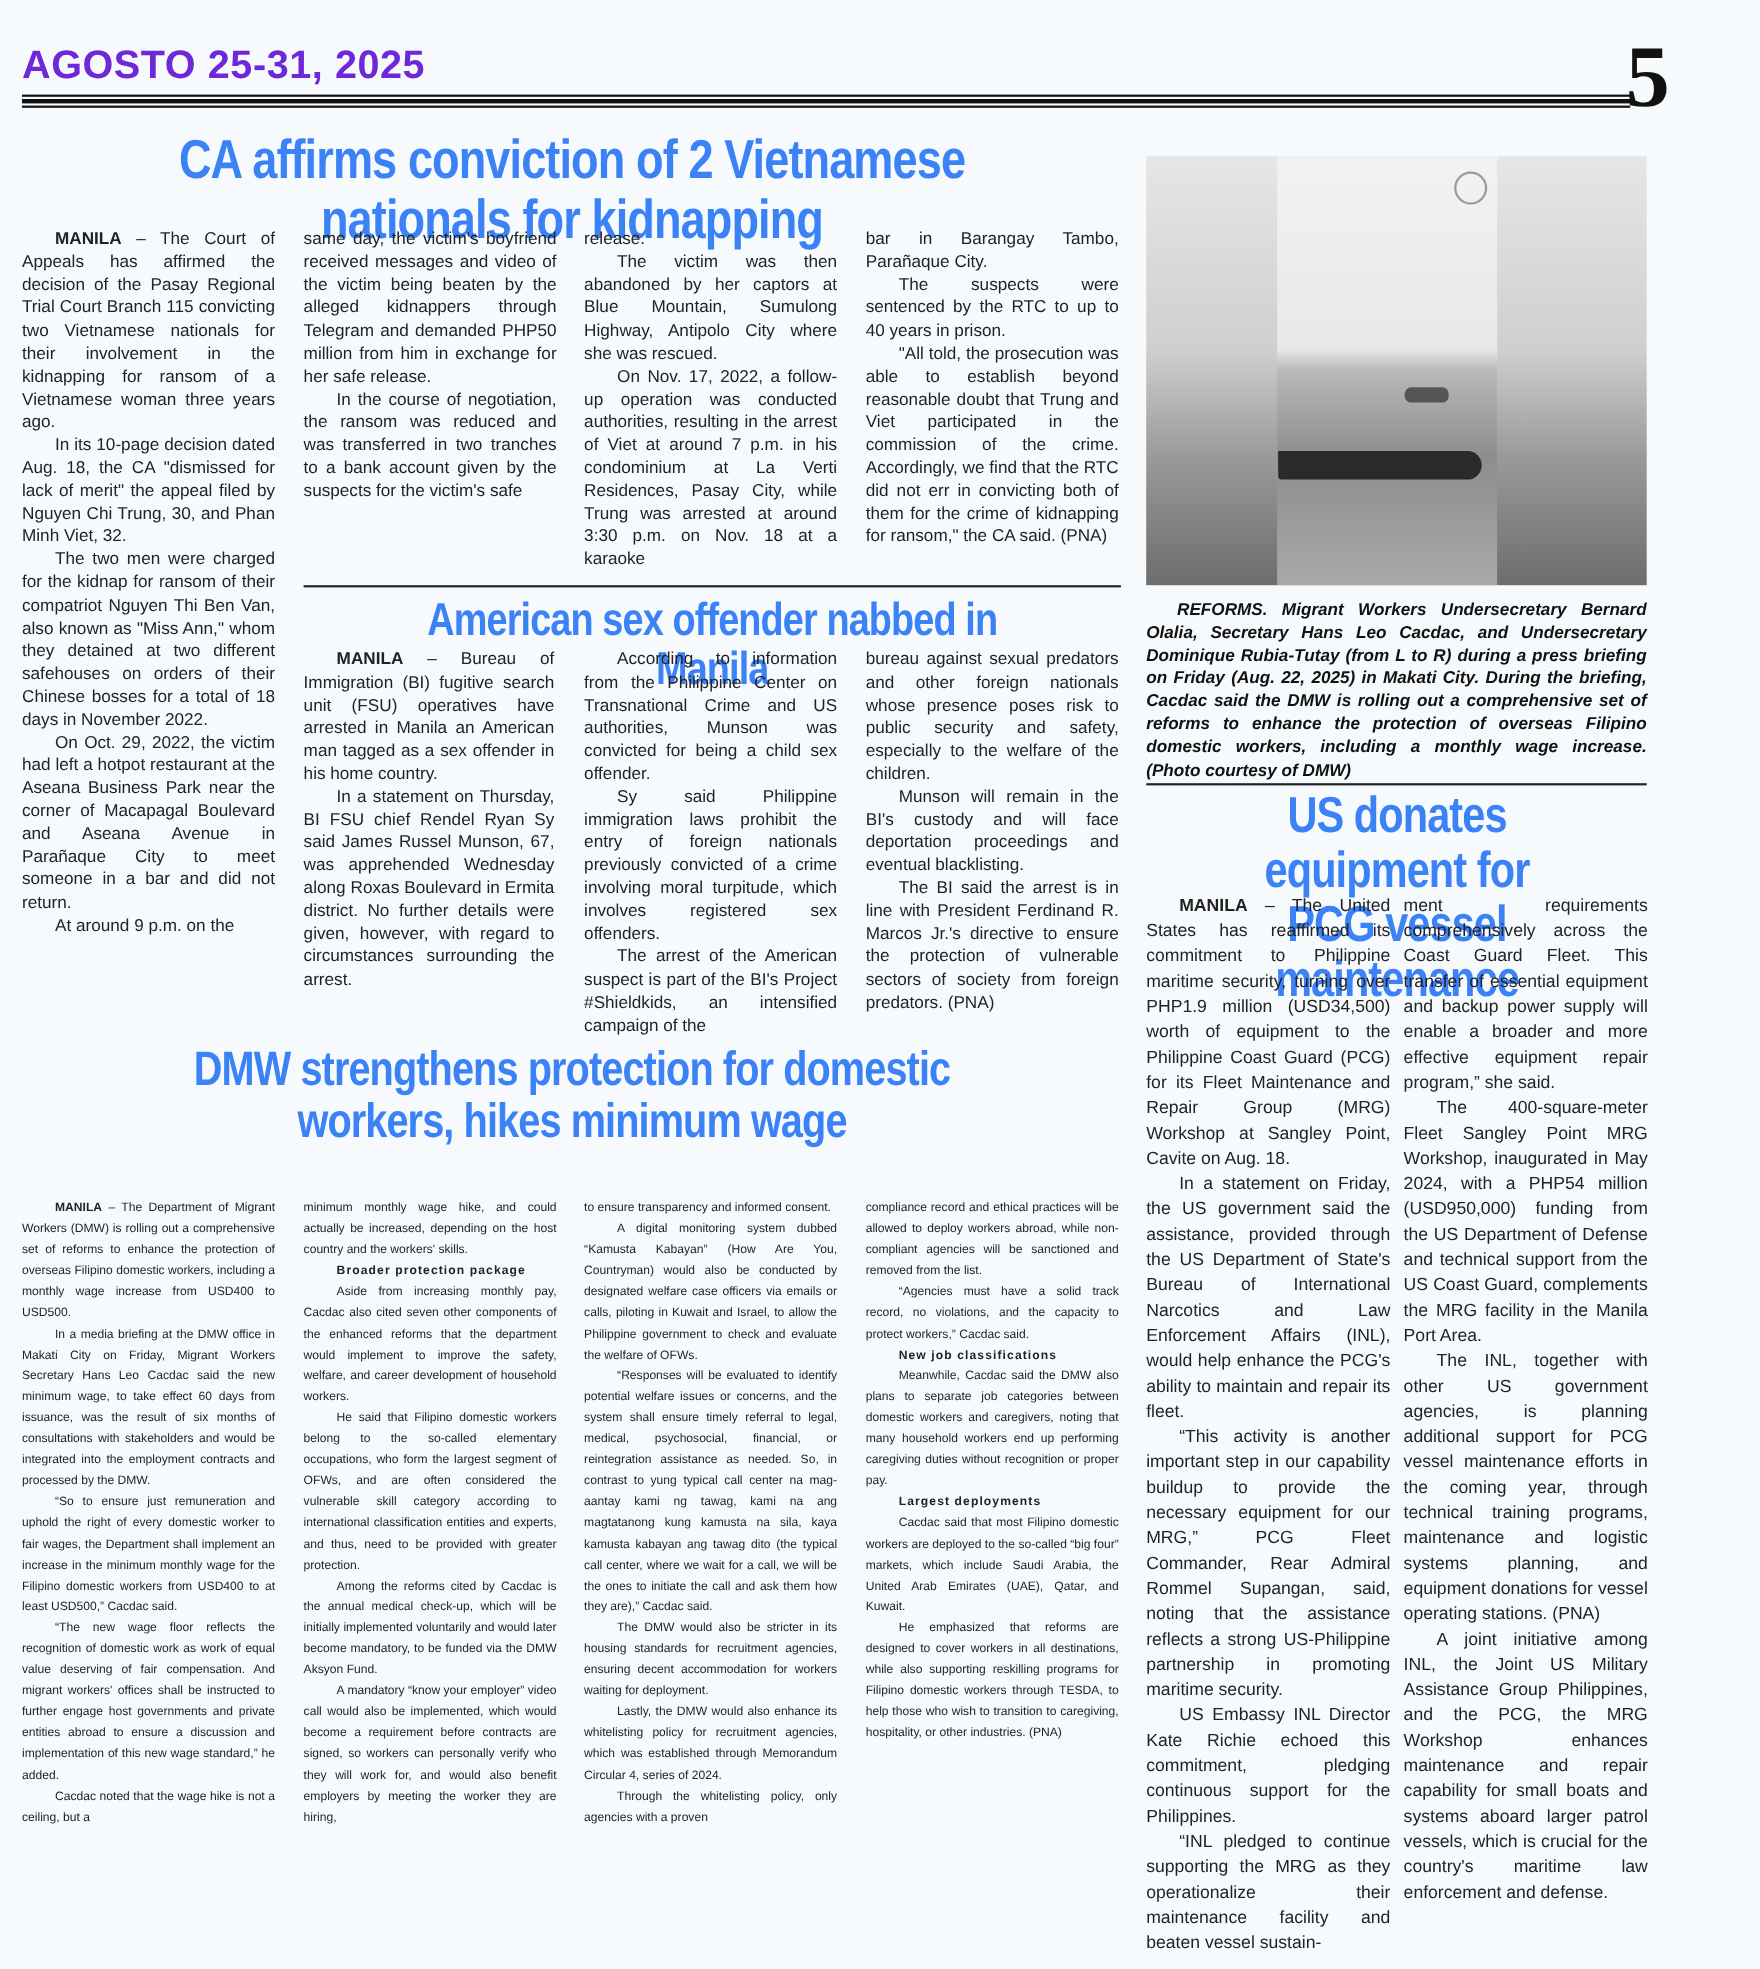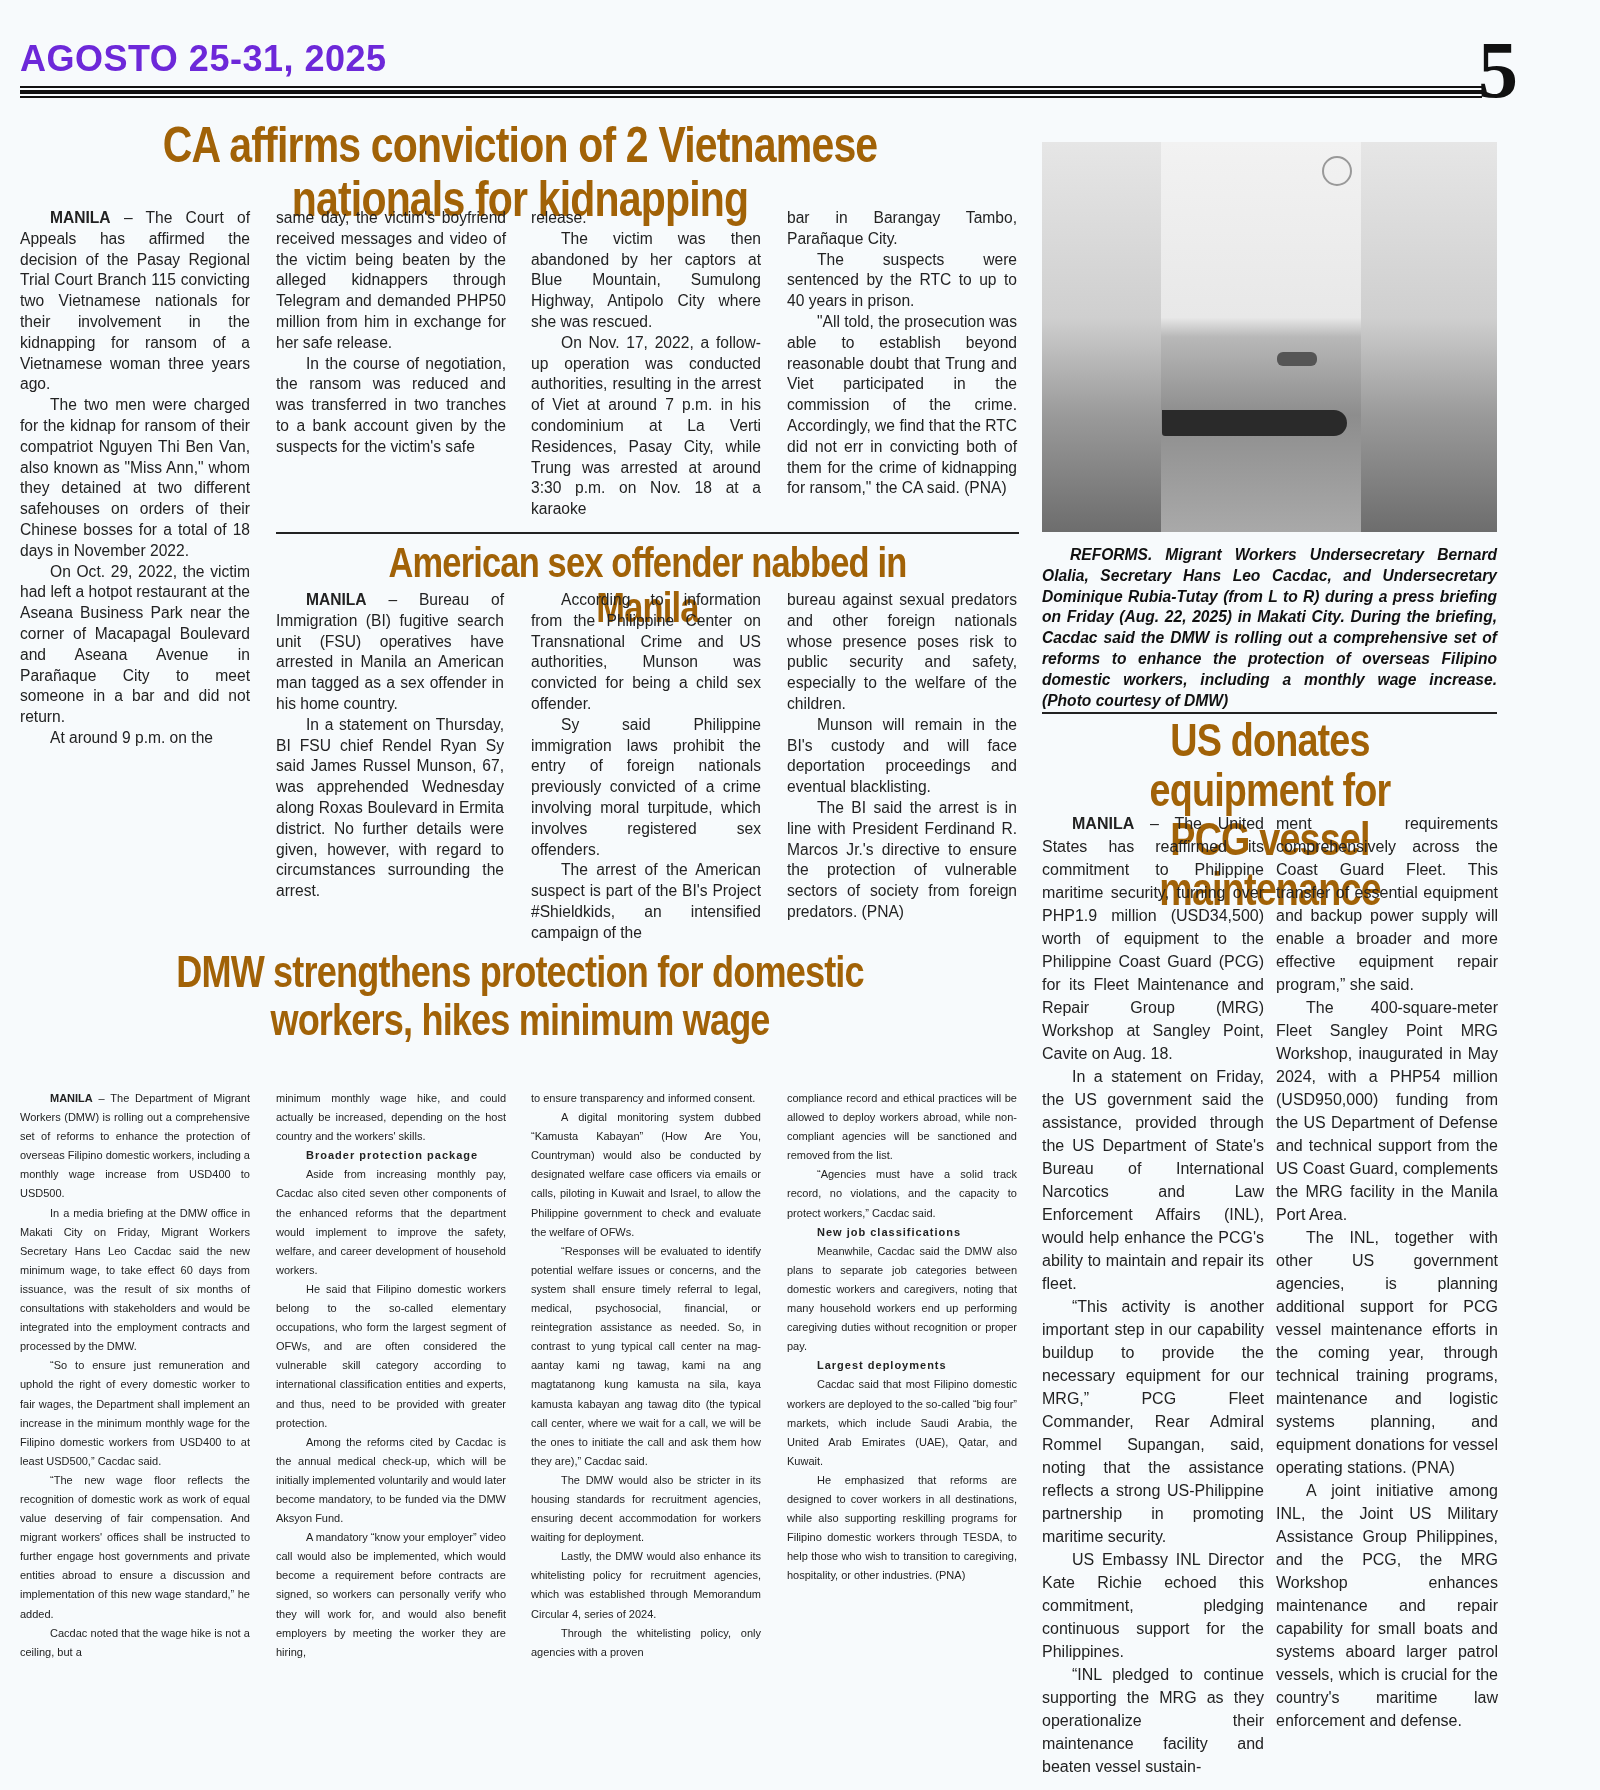--- a/index.html
+++ b/index.html
@@ -12,21 +12,21 @@
     left: 20px; top: 38px; font-size: 36px; font-weight: bold; letter-spacing: 0.5px;
     font-family: "Liberation Sans", sans-serif; color: #6d28d9;
   }
   .masthead-rule { left: 20px; top: 86px; width: 1462px; height: 12px; }
   .masthead-rule div { background: #111; }
   .page-num {
     left: 1478px; top: 32px; font-family: "Liberation Serif", serif; font-weight: bold;
     font-size: 80px; line-height: 76px; color: #111;
   }
   .headline {
-    font-family: "Liberation Sans", sans-serif; font-weight: bold; color: #a16207;
+    font-family: "Liberation Sans", sans-serif; font-weight: bold; color: #3b82f6;
     text-align: center; line-height: 1.08; letter-spacing: -1px;
   }
   .h-condensed { transform: scaleX(0.82); transform-origin: center top; }
   .col {
     font-size: 15.6px; line-height: 20.8px; text-align: justify; hyphens: auto; color: #222;
   }
   .col p { margin: 0; text-indent: 30px; }
   .col p.noindent { text-indent: 0; }
   .col .dateline { font-weight: bold; }
   .col .subhead { font-weight: bold; letter-spacing: 1px; text-indent: 30px; margin: 0; }
@@ -70,20 +70,21 @@
 </div>
 <div class="abs page-num">5</div>
 
 <div class="abs headline" style="left:20px;top:118px;width:1000px;font-size:50px;">
   <div class="h-condensed">CA affirms conviction of 2 Vietnamese</div>
   <div class="h-condensed">nationals for kidnapping</div>
 </div>
 
 <div class="abs col" style="left:20px;top:208px;width:230px;">
   <p><span class="dateline">MANILA</span> <span>– The Court of Appeals has affirmed the decision of the Pasay Regional Trial Court Branch 115 convicting two Vietnamese nationals for their involvement in the kidnapping for ransom of a Vietnamese woman three years ago.</span></p>
+  <p>In its 10-page decision dated Aug. 18, the CA "dismissed for lack of merit" the appeal filed by Nguyen Chi Trung, 30, and Phan Minh Viet, 32.</p>
   <p>The two men were charged for the kidnap for ransom of their compatriot Nguyen Thi Ben Van, also known as "Miss Ann," whom they detained at two different safehouses on orders of their Chinese bosses for a total of 18 days in November 2022.</p>
   <p>On Oct. 29, 2022, the victim had left a hotpot restaurant at the Aseana Business Park near the corner of Macapagal Boulevard and Aseana Avenue in Parañaque City to meet someone in a bar and did not return.</p>
   <p>At around 9 p.m. on the</p>
 </div>
 <div class="abs col" style="left:276px;top:208px;width:230px;">
   <p class="noindent">same day, the victim's boyfriend received messages and video of the victim being beaten by the alleged kidnappers through Telegram and demanded PHP50 million from him in exchange for her safe release.</p>
   <p>In the course of negotiation, the ransom was reduced and was transferred in two tranches to a bank account given by the suspects for the victim's safe</p>
 </div>
 <div class="abs col" style="left:531px;top:208px;width:230px;">
   <p class="noindent">release.</p>

